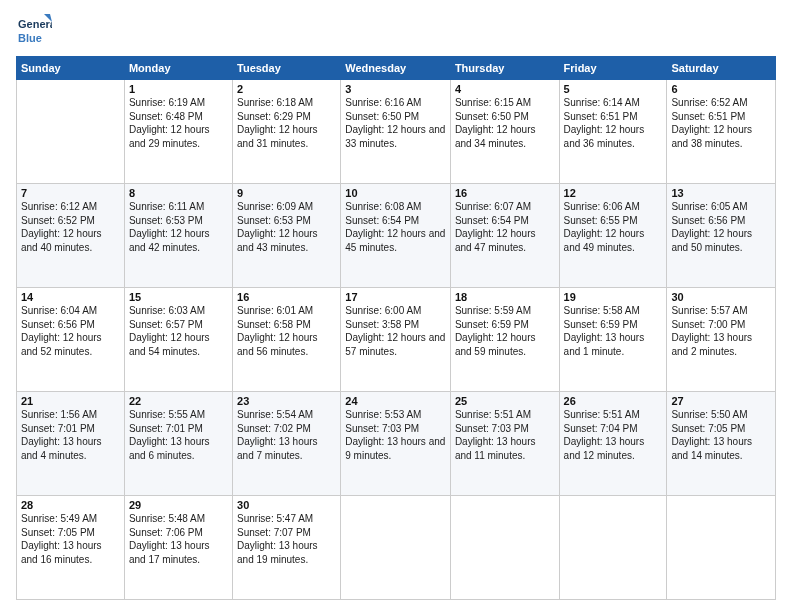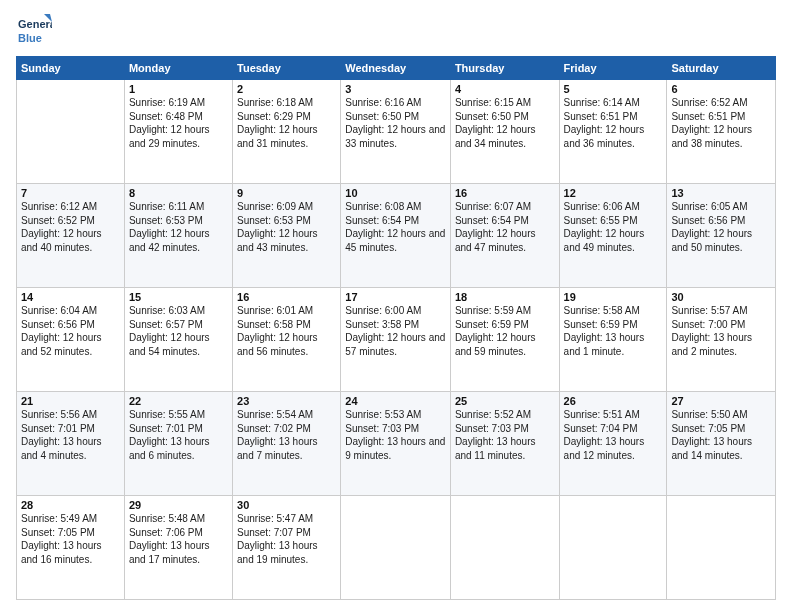--- a/index.html
+++ b/index.html
@@ -256,21 +256,21 @@
             <span class="day-num">30</span>
             <div class="day-detail">Sunrise: 5:57 AM
 Sunset: 7:00 PM
 Daylight: 13 hours
 and 2 minutes.</div>
           </td>
         </tr>
         <tr>
           <td>
             <span class="day-num">21</span>
-            <div class="day-detail">Sunrise: 5:56 AM
+            <div class="day-detail">Sunrise: 1:56 AM
 Sunset: 7:01 PM
 Daylight: 13 hours
 and 4 minutes.</div>
           </td>
           <td>
             <span class="day-num">22</span>
             <div class="day-detail">Sunrise: 5:55 AM
 Sunset: 7:01 PM
 Daylight: 13 hours
 and 6 minutes.</div>
@@ -284,21 +284,21 @@
           </td>
           <td>
             <span class="day-num">24</span>
             <div class="day-detail">Sunrise: 5:53 AM
 Sunset: 7:03 PM
 Daylight: 13 hours
 and 9 minutes.</div>
           </td>
           <td>
             <span class="day-num">25</span>
-            <div class="day-detail">Sunrise: 5:52 AM
+            <div class="day-detail">Sunrise: 5:51 AM
 Sunset: 7:03 PM
 Daylight: 13 hours
 and 11 minutes.</div>
           </td>
           <td>
             <span class="day-num">26</span>
             <div class="day-detail">Sunrise: 5:51 AM
 Sunset: 7:04 PM
 Daylight: 13 hours
 and 12 minutes.</div>

